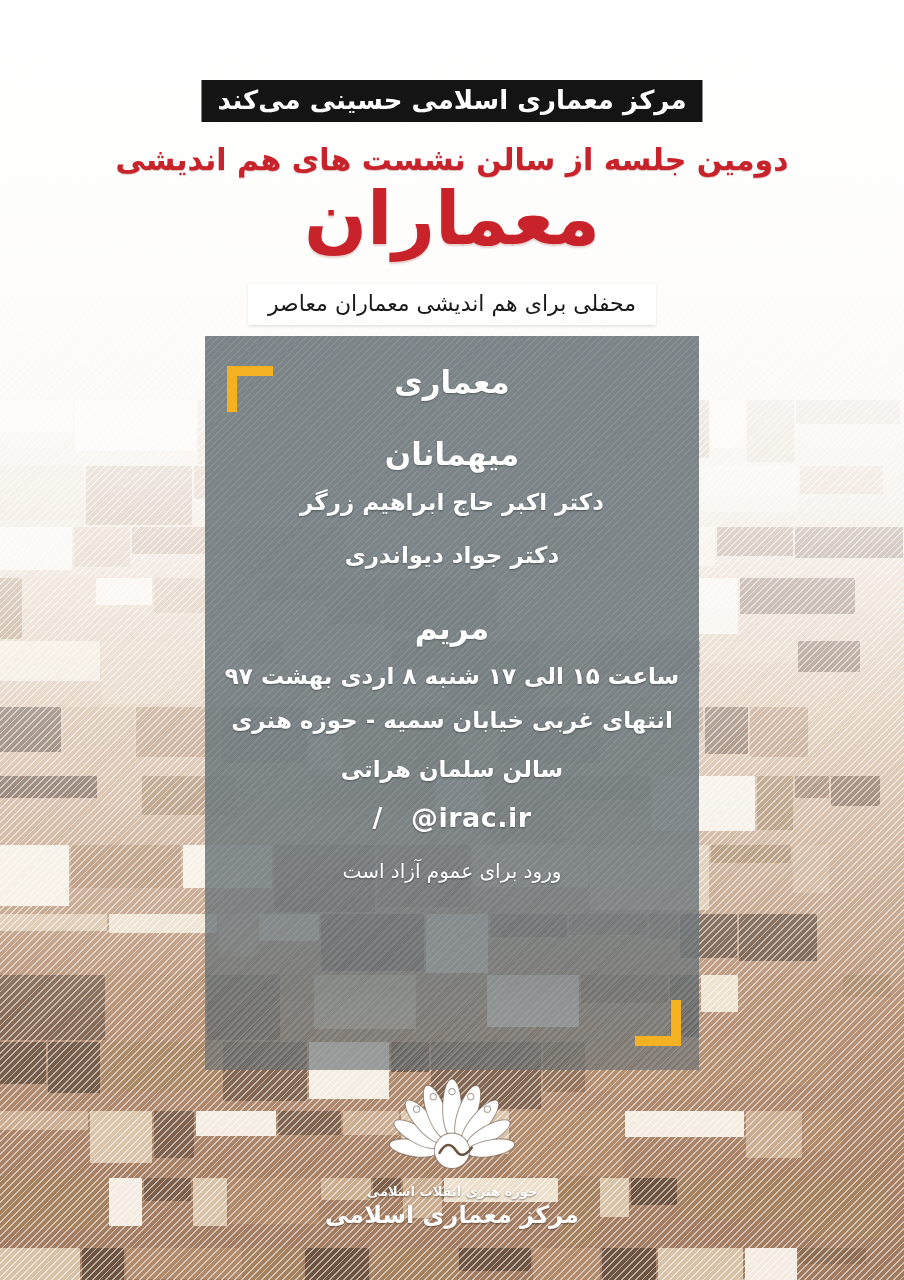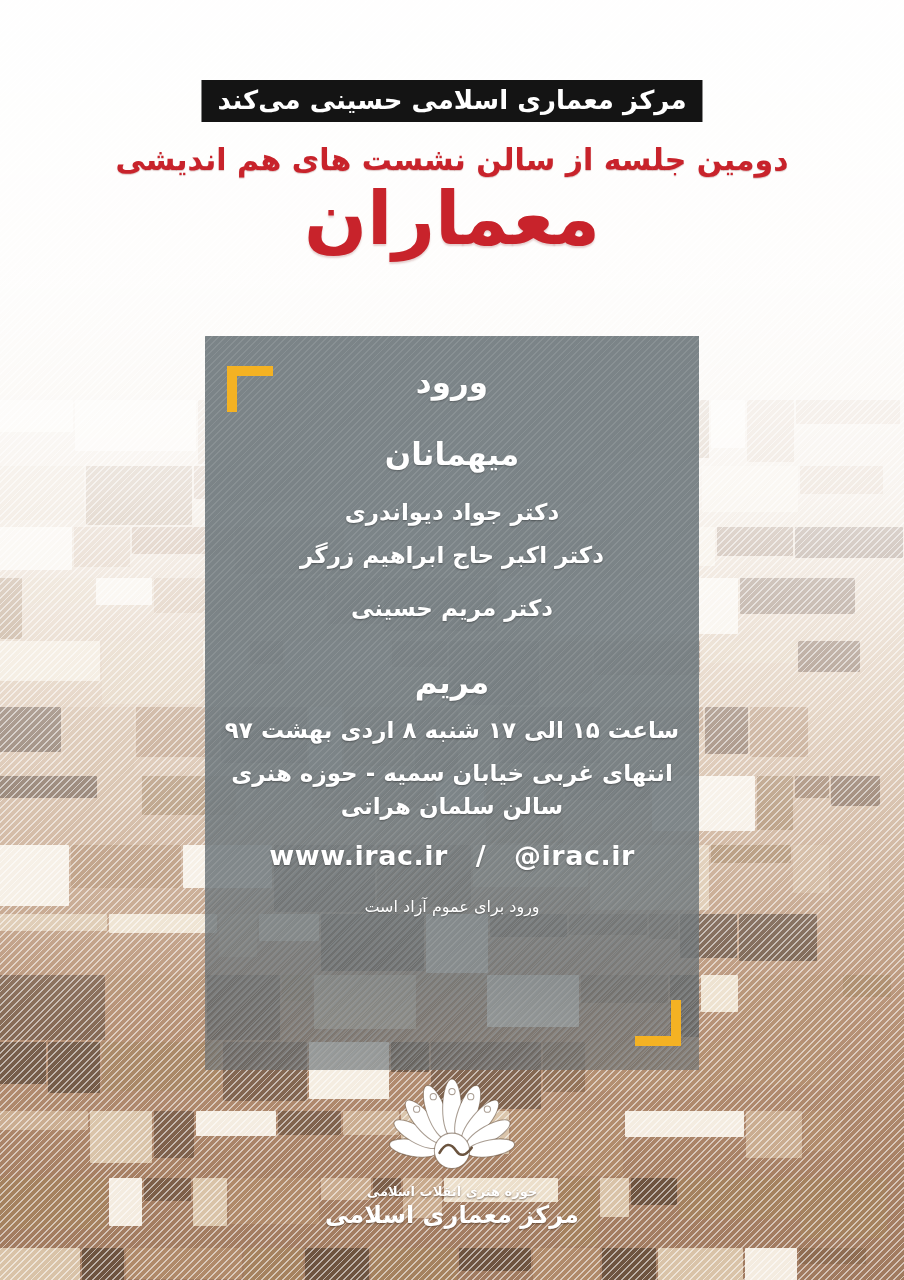--- a/index.html
+++ b/index.html
@@ -79,30 +79,30 @@
   .bracket.br{right:18px;bottom:24px;border-bottom:10px solid #f4b223;border-right:10px solid #f4b223;}
   .panel-inner{padding-top:26px;}
   .sec-header{
     font-size:31px;font-weight:800;letter-spacing:1px;line-height:1.35;
     text-shadow:0 1px 2px rgba(0,0,0,.3);
   }
   .sec-line{
     font-size:23px;font-weight:700;line-height:1.45;
     text-shadow:0 1px 2px rgba(0,0,0,.35);
   }
-  .mt10{margin-top:10px}.mt16{}.mt20{margin-top:20px}.mt30{margin-top:30px}.mt36{margin-top:36px}.mt40{margin-top:40px}
+  .mt10{margin-top:10px}.mt16{margin-top:16px}.mt20{margin-top:20px}.mt30{margin-top:30px}.mt36{margin-top:36px}.mt40{margin-top:40px}
   .links-row{
     margin-top:16px;direction:ltr;
     display:flex;justify-content:center;align-items:center;gap:28px;
     font-size:27px;font-weight:700;letter-spacing:.5px;
     text-shadow:0 1px 2px rgba(0,0,0,.35);
   }
   .links-row span{cursor:pointer;}
   .admission{
-    margin-top:26px;font-size:16px;font-weight:500;
+    margin-top:26px;font-size:20px;font-weight:500;
     text-shadow:0 1px 2px rgba(0,0,0,.35);
   }
   
   .logo{
     position:absolute;left:0;right:0;top:1078px;
     display:flex;flex-direction:column;align-items:center;color:#fff;
   }
   .logo-org-small{
     margin-top:2px;font-size:13px;font-weight:700;
     text-shadow:0 1px 2px rgba(60,40,25,.6);
@@ -279,42 +279,41 @@
       <div class="house" style="width: 66.9657px; height: 16.0365px; background: rgb(143, 109, 82);"></div>
     </div>
   <div class="bg-fade"></div>
   <div class="bg-hatch"></div>
 
   <div class="content" dir="rtl">
 
     <div class="banner">مرکز معماری اسلامی حسینی می‌کند</div>
     <div class="subtitle">دومین جلسه از سالن نشست های هم اندیشی</div>
     <div class="main-title">معماران</div>
+    <div class="tagline">محفلی برای هم اندیشی معماران معاصر</div>
 
     <div class="panel">
       <div class="bracket tl"></div>
       <div class="bracket br"></div>
 
       <div class="panel-inner">
 
-        <div class="sec-header">ورود</div>
+        <div class="sec-header">معماری</div>
 
         <div class="sec-header mt30">میهمانان</div>
+        <div class="sec-line mt10">دکتر اکبر حاج ابراهیم زرگر</div>
         <div class="sec-line mt20">دکتر جواد دیواندری</div>
-        <div class="sec-line mt10">دکتر اکبر حاج ابراهیم زرگر</div>
-        <div class="sec-line mt20">دکتر مریم حسینی</div>
 
         <div class="sec-header mt36">مریم</div>
         <div class="sec-line mt10">ساعت ۱۵ الی ۱۷ شنبه ۸ اردی بهشت ۹۷</div>
 
         <div class="sec-line mt10">انتهای غربی خیابان سمیه - حوزه هنری</div>
         <div class="sec-line mt16">سالن سلمان هراتی</div>
 
         <div class="links-row">
-          <span>www.irac.ir</span>
           <span>/</span>
           <span>@irac.ir</span>
         </div>
 
         <div class="admission">ورود برای عموم آزاد است</div>
       </div>
     </div>
 
     <div class="logo">
       <svg width="150" height="104" viewBox="0 0 140 100">

